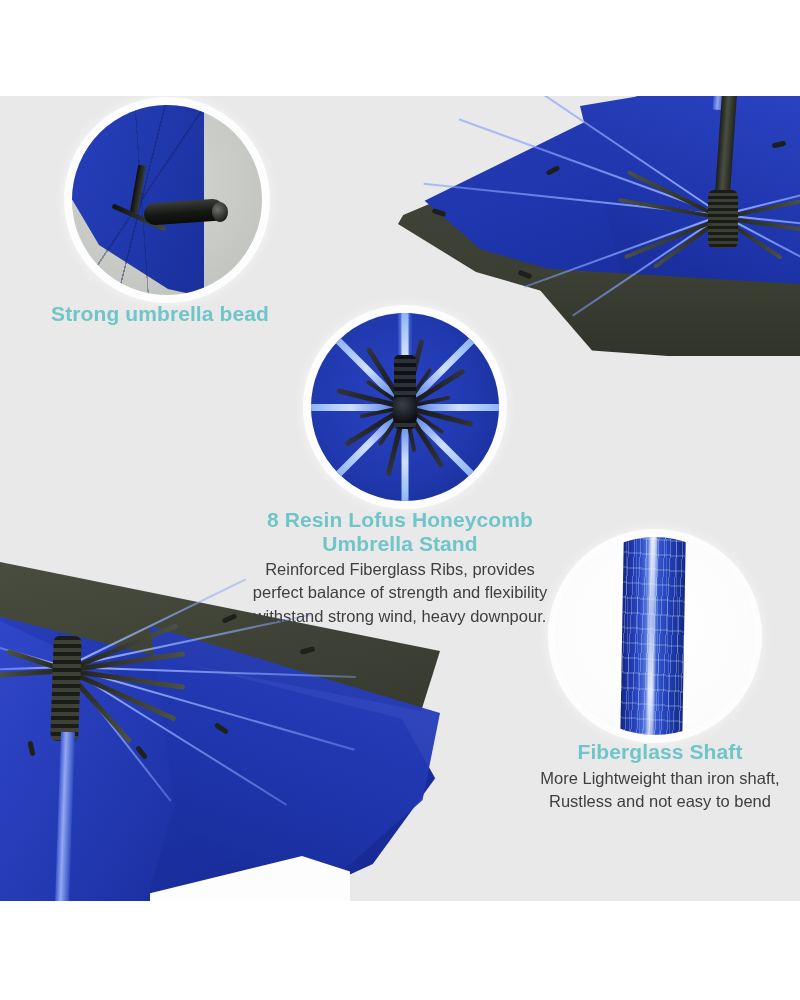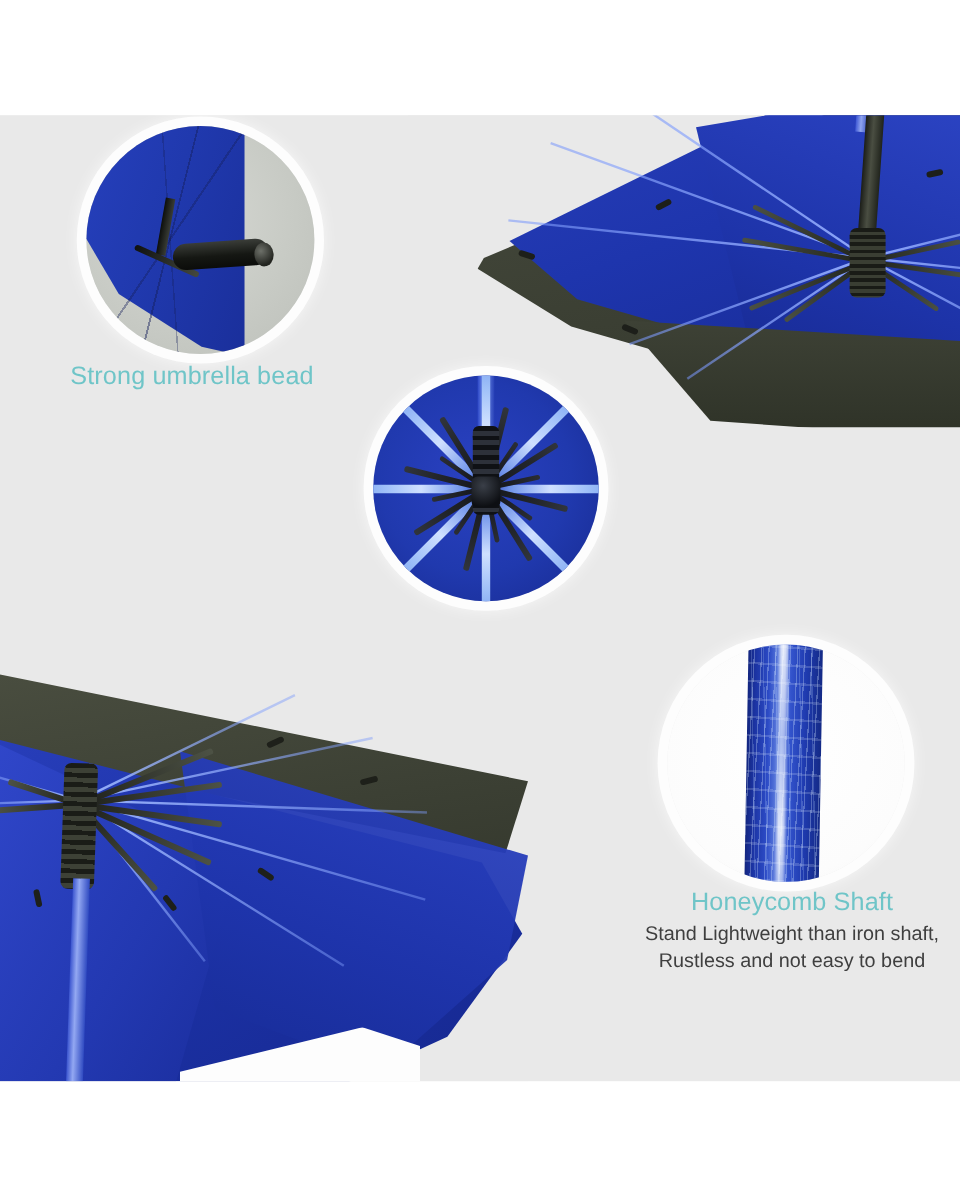--- a/index.html
+++ b/index.html
@@ -438,21 +438,21 @@
   }
 
   
   .feature-block {
     position: absolute;
     text-align: center;
   }
   .feature-title {
     margin: 0 0 3px 0;
     font-size: 21px;
-    font-weight: normal;
+    font-weight: bold;
     line-height: 1.12;
     color: #6fc5c8;
     letter-spacing: .1px;
   }
   .feature-desc {
     margin: 0;
     font-size: 16.5px;
     line-height: 1.42;
     color: #3f3f3f;
     font-weight: normal;
@@ -580,20 +580,24 @@
     <div id="circle-shaft" class="circle-inset">
       <div class="rod"></div>
       <div class="fibers"></div>
       <div class="highlight"></div>
     </div>
 
     <div id="block-bead" class="feature-block">
       <p class="feature-title">Strong umbrella bead</p>
     </div>
 
+    <div id="block-stand" class="feature-block">
+      <p class="feature-title">8 Resin Lofus Honeycomb Umbrella Stand</p>
+      <p class="feature-desc">Reinforced Fiberglass Ribs, provides perfect balance of strength and flexibility withstand strong wind, heavy downpour.</p>
+    </div>
 
     <div id="block-shaft" class="feature-block">
-      <p class="feature-title">Honeycomb Shaft</p>
-      <p class="feature-desc">Stand Lightweight than iron shaft, Rustless and not easy to bend</p>
+      <p class="feature-title">Fiberglass Shaft</p>
+      <p class="feature-desc">More Lightweight than iron shaft, Rustless and not easy to bend</p>
     </div>
 
   </div>
 </div>
 
 </body></html>

